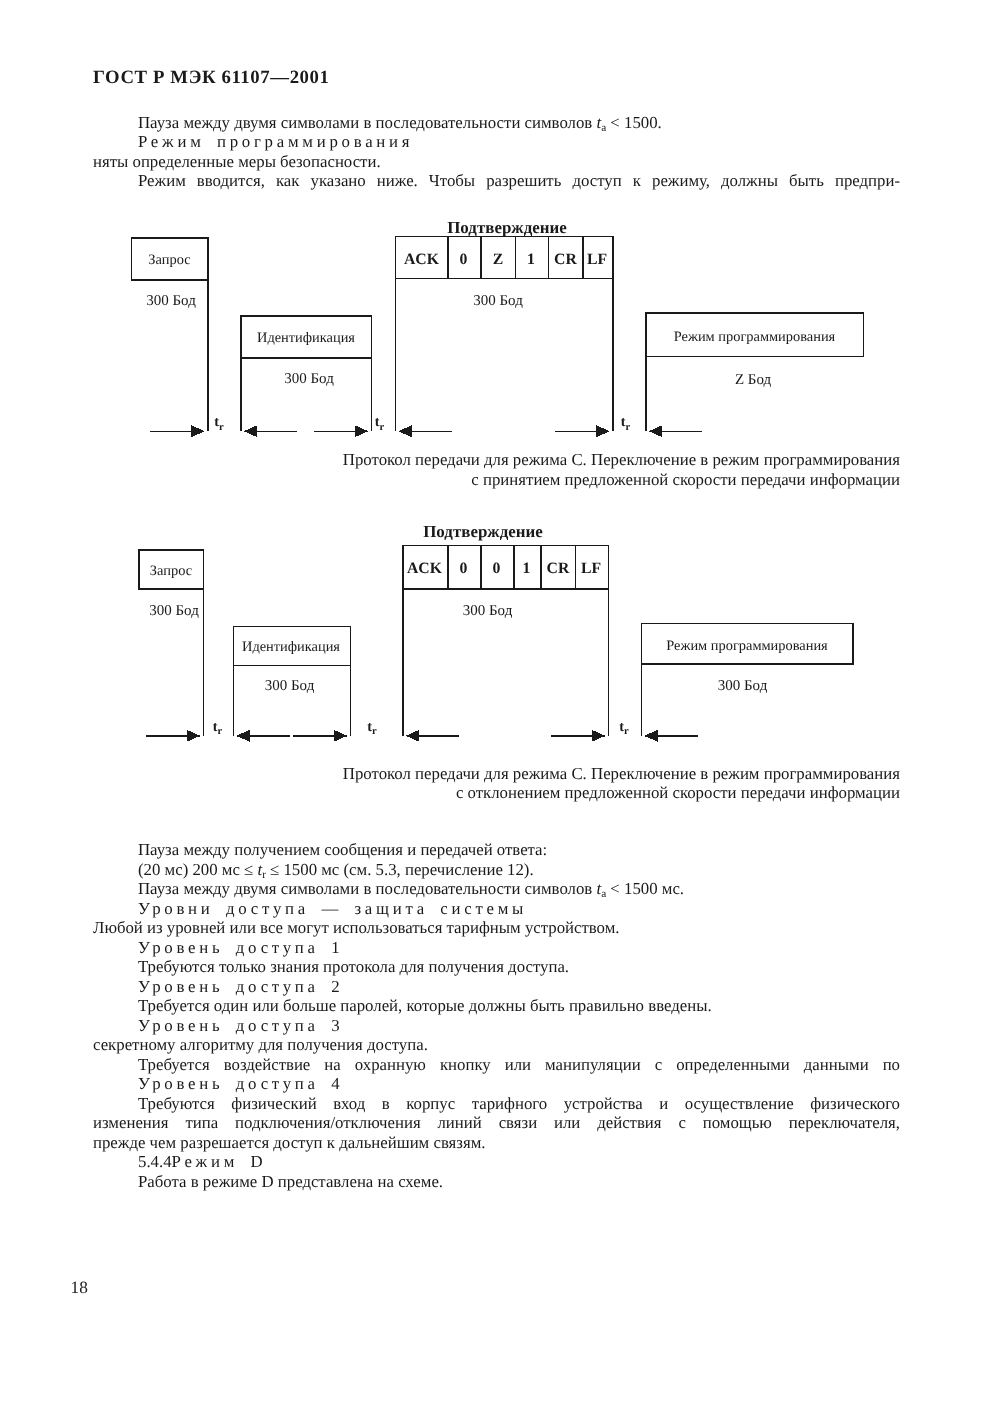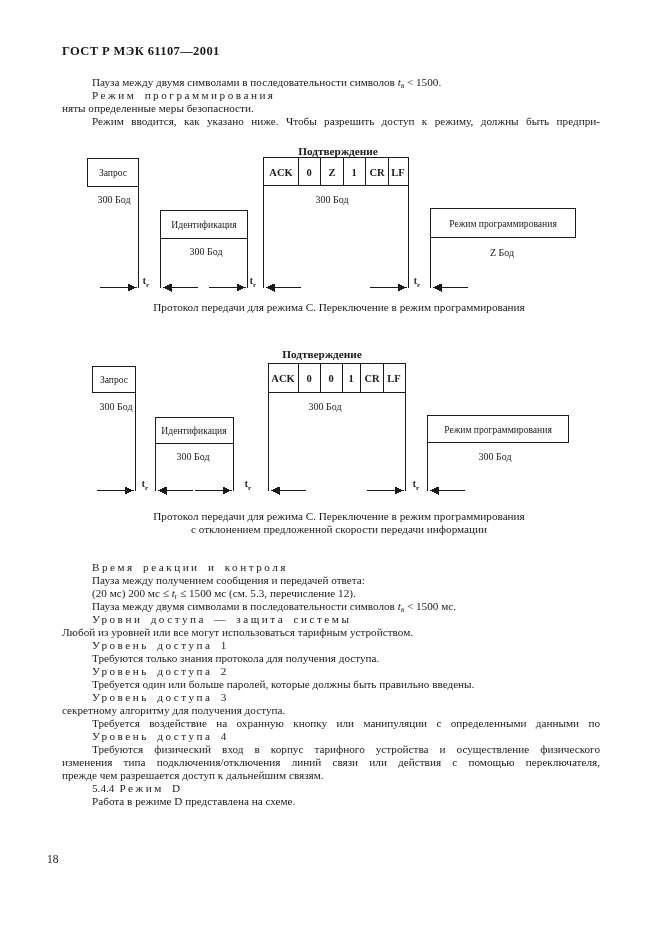--- a/index.html
+++ b/index.html
@@ -12,24 +12,24 @@
     position:absolute; left:62px; top:44px;
     font-size:12.5px; font-weight:bold; letter-spacing:0.4px;
   }
   .textblock { position:absolute; left:62px; width:538px; }
   #intro { top:76px; }
   #body  { top:561px; }
   .line { font-size:11.2px; line-height:13px; }
   .in   { text-indent:30px; }
   .just { text-align:justify; text-align-last:justify; }
   .spaced { letter-spacing:2.5px; word-spacing:3px; }
-  .secnum { margin-right:5px; }
+  .secnum { }
   sub.sb { font-size:7.5px; line-height:0; vertical-align:-2px; }
   i.mv { font-style:italic; }
-  .cap { position:absolute; left:70px; width:538px; text-align:center; }
+  .cap { position:absolute; left:62px; width:538px; text-align:right; }
   #caption1 { top:301px; }
   #caption2 { top:510px; }
   #diagram1 { position:absolute; left:62px; top:145px; }
   #diagram2 { position:absolute; left:62px; top:348px; }
   .pagenum { position:absolute; left:47px; top:833px; font-size:11.5px;margin-top:20px; }
   .dg rect, .dg line { stroke:#1a1a1a; stroke-width:1; fill:none; }
   .dg text { font-family:"Liberation Serif","DejaVu Serif",serif; font-size:10px; fill:#1a1a1a; }
   .dg .lbl  { font-size:9.6px; }
   .dg .cell { font-size:10.5px; font-weight:bold; }
   .dg .ttl  { font-size:11.3px; font-weight:bold; }
@@ -101,20 +101,21 @@
       <line x1="239" y1="142.5" x2="204" y2="142.5" marker-end="url(#ah1)"></line>
       <text class="tr" x="191" y="139" text-anchor="middle"><tspan>t</tspan><tspan class="trsub" dy="2.5">r</tspan></text>
       <line x1="308" y1="142.5" x2="344" y2="142.5" marker-end="url(#ah1)"></line>
       <line x1="406" y1="142.5" x2="371" y2="142.5" marker-end="url(#ah1)"></line>
       <text class="tr" x="355" y="139" text-anchor="middle"><tspan>t</tspan><tspan class="trsub" dy="2.5">r</tspan></text>
     </g>
   </svg>
 
   <div class="cap" id="caption1">
     <div class="line">Протокол передачи для режима С. Переключение в режим программирования</div>
+    <div class="line">с принятием предложенной скорости передачи информации</div>
   </div>
 
   <svg id="diagram2" class="dg" width="538" height="150" viewBox="0 0 538 150" shape-rendering="crispEdges">
     <defs>
       <marker id="ah2" markerWidth="9" markerHeight="8" refX="8.5" refY="4" orient="auto" markerUnits="userSpaceOnUse">
           <path d="M0,0 L9,4 L0,8 Z" fill="#1a1a1a"></path>
         </marker>
     </defs>
     <text class="ttl" x="260" y="10" text-anchor="middle">Подтверждение</text>
     <g>
@@ -165,21 +166,20 @@
       <text class="tr" x="354" y="139" text-anchor="middle"><tspan>t</tspan><tspan class="trsub" dy="2.5">r</tspan></text>
     </g>
   </svg>
 
   <div class="cap" id="caption2">
     <div class="line">Протокол передачи для режима С. Переключение в режим программирования</div>
     <div class="line">с отклонением предложенной скорости передачи информации</div>
   </div>
 
   <div class="textblock" id="body">
-    <div class="line in spaced">Время реакции и контроля</div>
     <div class="line in">Пауза между получением сообщения и передачей ответа:</div>
     <div class="line in"><span>(20 мс) 200 мс ≤ </span><i class="mv">t</i><sub class="sb">r</sub><span> ≤ 1500 мс (см. 5.3, перечисление 12).</span></div>
     <div class="line in"><span>Пауза между двумя символами в последовательности символов </span><i class="mv">t</i><sub class="sb">а</sub><span> &lt; 1500 мс.</span></div>
     <div class="line in spaced">Уровни доступа — защита системы</div>
     <div class="line">Любой из уровней или все могут использоваться тарифным устройством.</div>
     <div class="line in spaced">Уровень доступа 1</div>
     <div class="line in">Требуются только знания протокола для получения доступа.</div>
     <div class="line in spaced">Уровень доступа 2</div>
     <div class="line in">Требуется один или больше паролей, которые должны быть правильно введены.</div>
     <div class="line in spaced">Уровень доступа 3</div>

